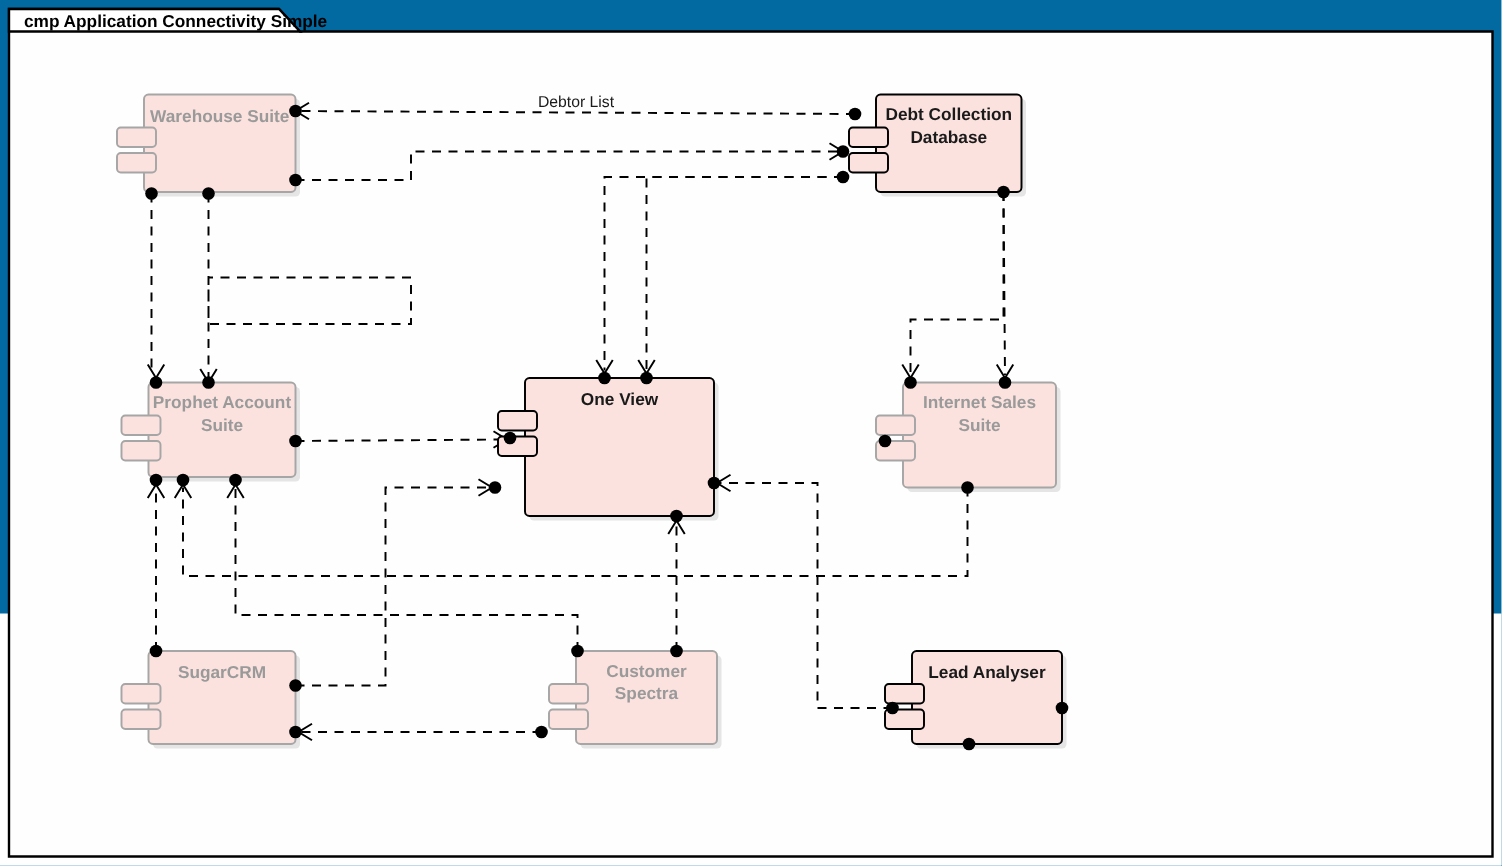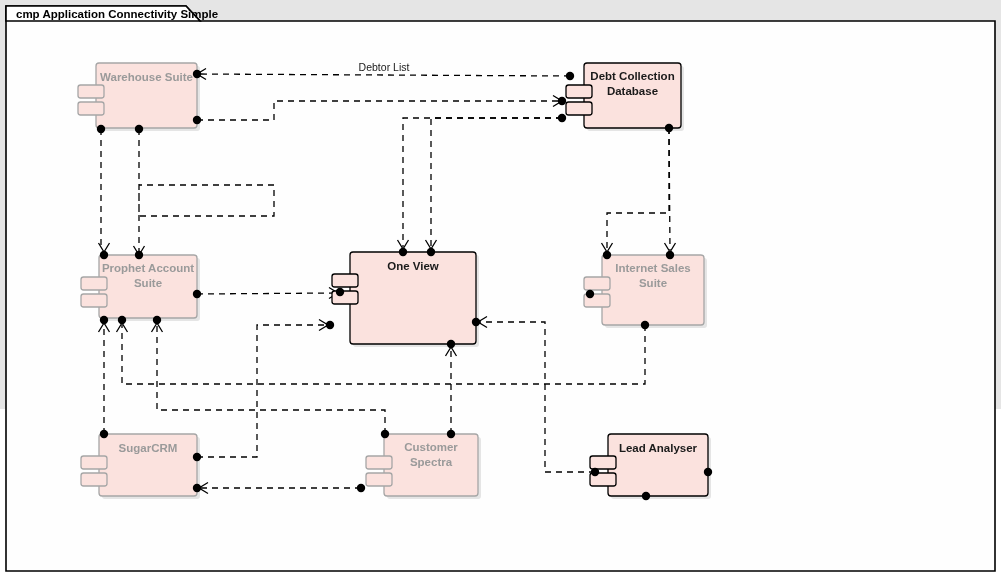--- a/index.html
+++ b/index.html
@@ -10,21 +10,21 @@
   body {
     width: 1001px;
     height: 577px;
     font-family: "Liberation Sans", sans-serif;
     overflow: hidden;
   }
   #diagram-root {
     position: relative;
     width: 1001px;
     height: 409px;
-    background: #e5e5e5;
+    background: #0369a1;
   }
   svg#canvas {
     position: absolute;
     left: 0;
     top: 0;
     width: 1001px;
     height: 577px;
     display: block;
   }
   .frame-border {

